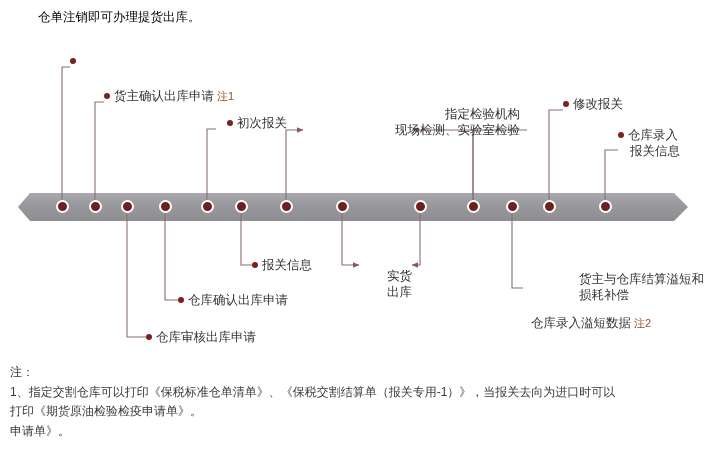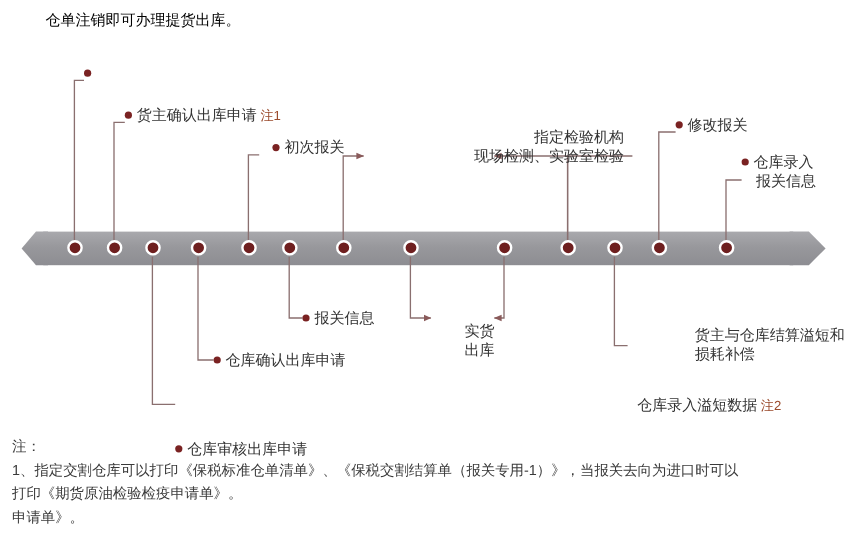--- a/index.html
+++ b/index.html
@@ -181,29 +181,29 @@
   </div>
 
   <div class="lab" style="left:252px;top:257px;">
     <span class="dot"></span><span>报关信息</span>
   </div>
 
   <div class="lab" style="left:178px;top:292px;">
     <span class="dot"></span><span>仓库确认出库申请</span>
   </div>
 
-  <div class="lab" style="left:146px;top:329px;margin-top:37px;">
+  <div class="lab" style="left:146px;top:329px;">
     <span class="dot"></span><span>仓库审核出库申请</span>
   </div>
 
   <div class="lab multi" style="left:531px;top:271px;width:165px;margin-left:48px;">
     <span id="lbl-settle">货主与仓库结算溢短和<br>损耗补偿</span>
   </div>
 
-  <div class="lab" style="left:531px;top:330px;">
+  <div class="lab" style="left:531px;top:315px;">
     <span>仓库录入溢短数据</span><span class="note-mark">注2</span>
   </div>
 
   <div class="notes">
     <div>注：</div>
     <div>1、指定交割仓库可以打印《保税标准仓单清单》、《保税交割结算单（报关专用-1）》，当报关去向为进口时可以</div>
     <div>打印《期货原油检验检疫申请单》。</div>
     <div>申请单》。</div>
   </div>
 

